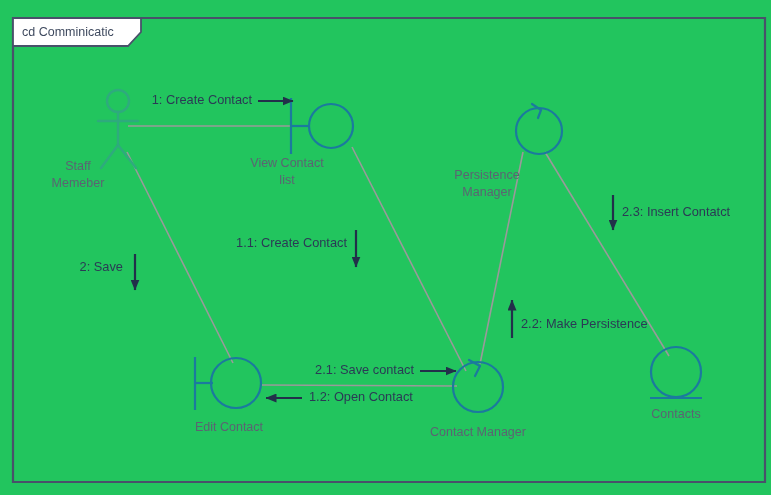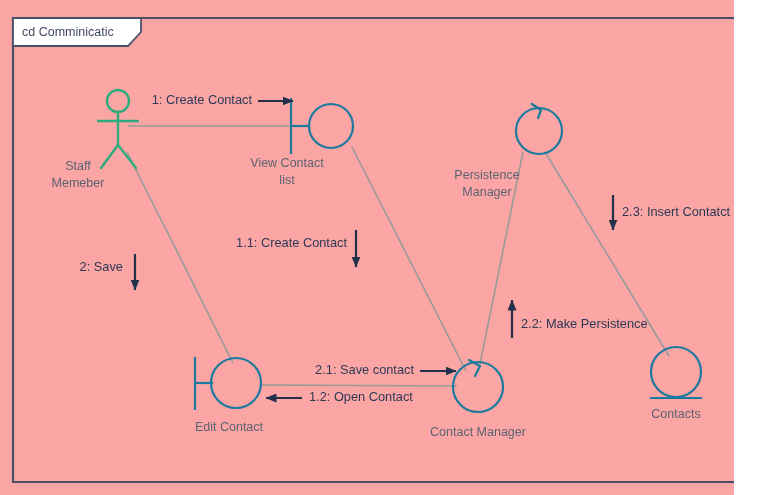--- a/index.html
+++ b/index.html
@@ -6,25 +6,24 @@
   html, body {
     margin: 0;
     padding: 0;
     background: #ffffff;
   }
   body {
     font-family: "Liberation Sans", sans-serif;
   }
   #canvas {
     position: relative;
-    width: 714px;
+    width: 771px;
     height: 495px;
-    background: #fca5a5;
+    background: #22c55e;
     overflow: hidden;
-    padding-left: 20px;
   }
   #diagram-svg {
     position: absolute;
     left: 0;
     top: 0;
     width: 771px;
     height: 495px;
   }
   .frame-title-text {
     font-family: "Liberation Sans", sans-serif;

